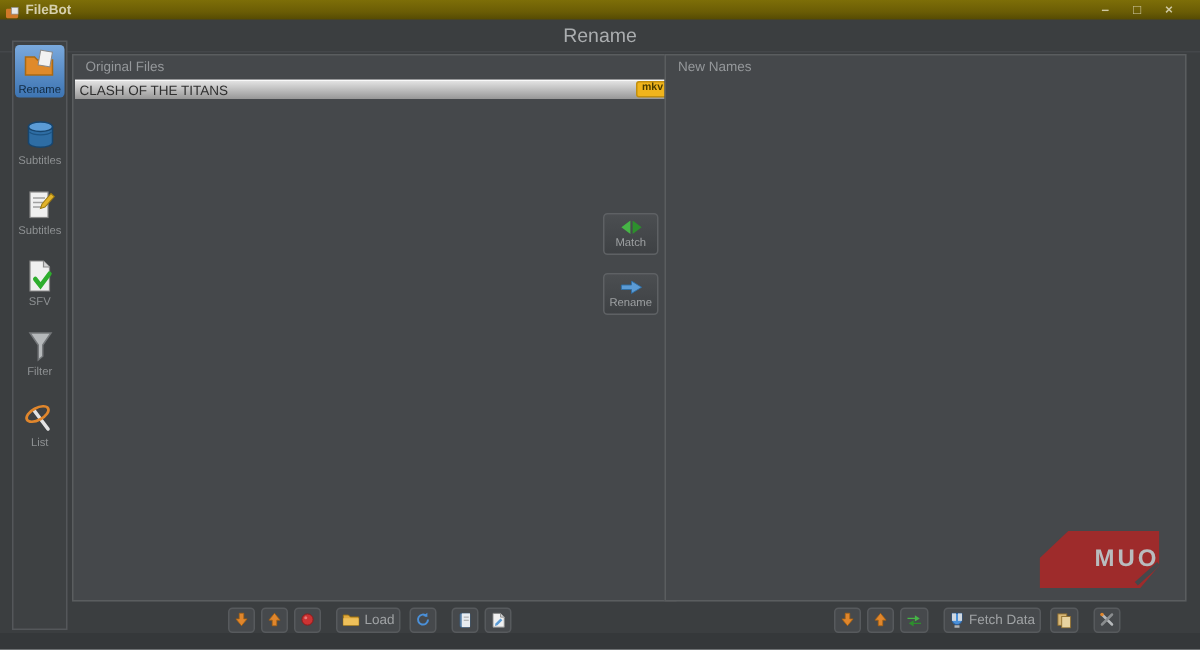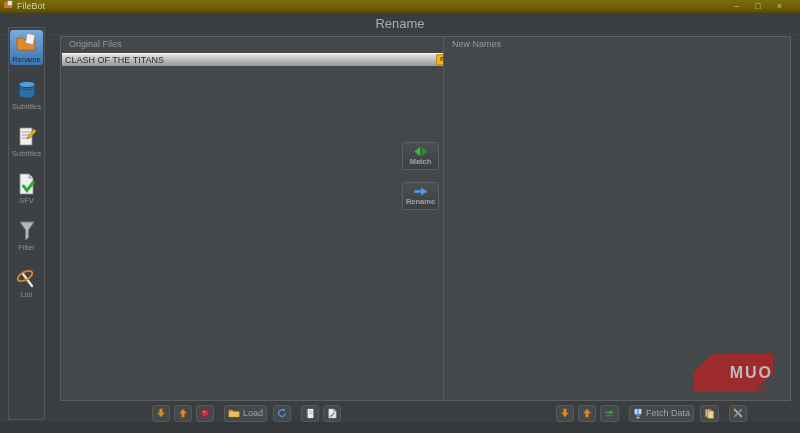--- a/index.html
+++ b/index.html
@@ -2,21 +2,21 @@
 <html><head>
 <meta charset="utf-8">
 <style>
   * { margin:0; padding:0; box-sizing:border-box; }
   html,body { width:800px; height:433px; overflow:hidden; font-family:"Liberation Sans", sans-serif; }
   .window { position:relative; width:800px; height:433px; background:#3b3e40; }
 
   
   .titlebar { position:absolute; top:0; left:0; width:800px; height:13px;
     background:linear-gradient(180deg,#7d6e08,#6b5d05 60%,#554a03);
-    display:flex; align-items:flex-start; padding:0 4px; }
+    display:flex; align-items:flex-end; padding:0 4px;font-weight:bold; }
   .titlebar .app-ico { width:9px; height:9px; margin-right:4px; flex:0 0 auto; }
   .titlebar .ttl { font-size:9px; color:#d6d0ae; line-height:13px; }
   .winctrls { margin-left:auto; display:flex; gap:16px; padding-right:14px; }
   .winctrls span { font-size:9px; color:#cfc9a4; cursor:default; line-height:13px; }
 
   
   .header { position:absolute; top:13px; left:0; width:800px; height:22px;
     display:flex; align-items:center; justify-content:center;
     font-size:13px; color:#aaadaf; border-bottom:1px solid #44474a; }
 
@@ -26,21 +26,21 @@
     align-items:center; padding-top:2px; gap:12px; }
   .side-item { width:33px; display:flex; flex-direction:column; align-items:center;
     padding:2px 0 1px; border-radius:3px; cursor:pointer; }
   .side-item .lbl { font-size:7.5px; color:#8e9193; margin-top:1px; white-space:nowrap; }
   .side-item.selected { background:linear-gradient(180deg,#7fadd f0,#3d74b2); background:linear-gradient(180deg,#7aa9dd,#3d74b2); }
   .side-item.selected .lbl { color:#10283f; }
   .side-item svg { display:block; }
 
   
   .panel { position:absolute; top:36px; height:365px; background:#45484b; border:1px solid #5a5d5f; }
-  .panel.left { left:60px; width:403px; }
+  .panel.left { left:48px; width:403px; }
   .panel.right { left:443px; width:348px; }
   .caption { position:absolute; top:2px; left:8px; font-size:9px; color:#95989b; }
   .rows { position:absolute; top:16px; left:1px; right:1px; }
   .frow { height:13px; display:flex; align-items:center; padding:0 3px; font-size:9px; color:#85888b; cursor:default; }
   .frow.selected { background:linear-gradient(180deg,#e8e8e8,#979797); color:#2f2f2f;
     box-shadow:inset 0 1px 0 #f8f8f8; }
   .badge { margin-left:auto; font-size:7px; font-weight:bold; padding:0px 3px 1px; border-radius:2px; line-height:8px; }
   .badge.bright { background:#f0b41c; color:#4a3c00; border:1px solid #c28f0e; }
   .badge.dim { background:#897817; color:#3f3805; border:1px solid #6e6012; }
 
@@ -49,21 +49,21 @@
     clip-path:polygon(24% 0, 100% 0, 100% 60%, 84% 100%, 0 100%, 0 48%);
     display:flex; align-items:center; justify-content:flex-end; }
   .muo span { font-size:16px; font-weight:bold; color:#b9bcbe; letter-spacing:2px; }
   .muo::after { content:""; position:absolute; right:-2px; bottom:8px; width:20px; height:3px;
     background:#45484b; transform:rotate(-42deg); }
 
   
   .midbtn { position:absolute; left:402px; width:37px; height:28px;
     background:linear-gradient(180deg,#4b4e51,#3e4144); border:1px solid #5e6164; border-radius:3px;
     display:flex; flex-direction:column; align-items:center; justify-content:center; gap:1px; cursor:pointer; }
-  .midbtn .lbl { font-size:7.5px; color:#9da0a2;font-weight:bold; }
+  .midbtn .lbl { font-size:7.5px; color:#9da0a2; }
   #match-btn { top:142px; }
   #rename-btn { top:182px; }
 
   
   .toolbar { position:absolute; top:404px; height:18px; display:flex; align-items:center; }
   .toolbar.tleft { left:152px; }
   .toolbar.tright { left:556px; }
   .tbtn { height:17px; min-width:17px; background:#46494c; border:1px solid #575a5d; border-radius:3px;
     display:inline-flex; align-items:center; justify-content:center; gap:3px;
     font-size:9px; color:#a0a3a5; padding:0 3px; cursor:pointer; }

